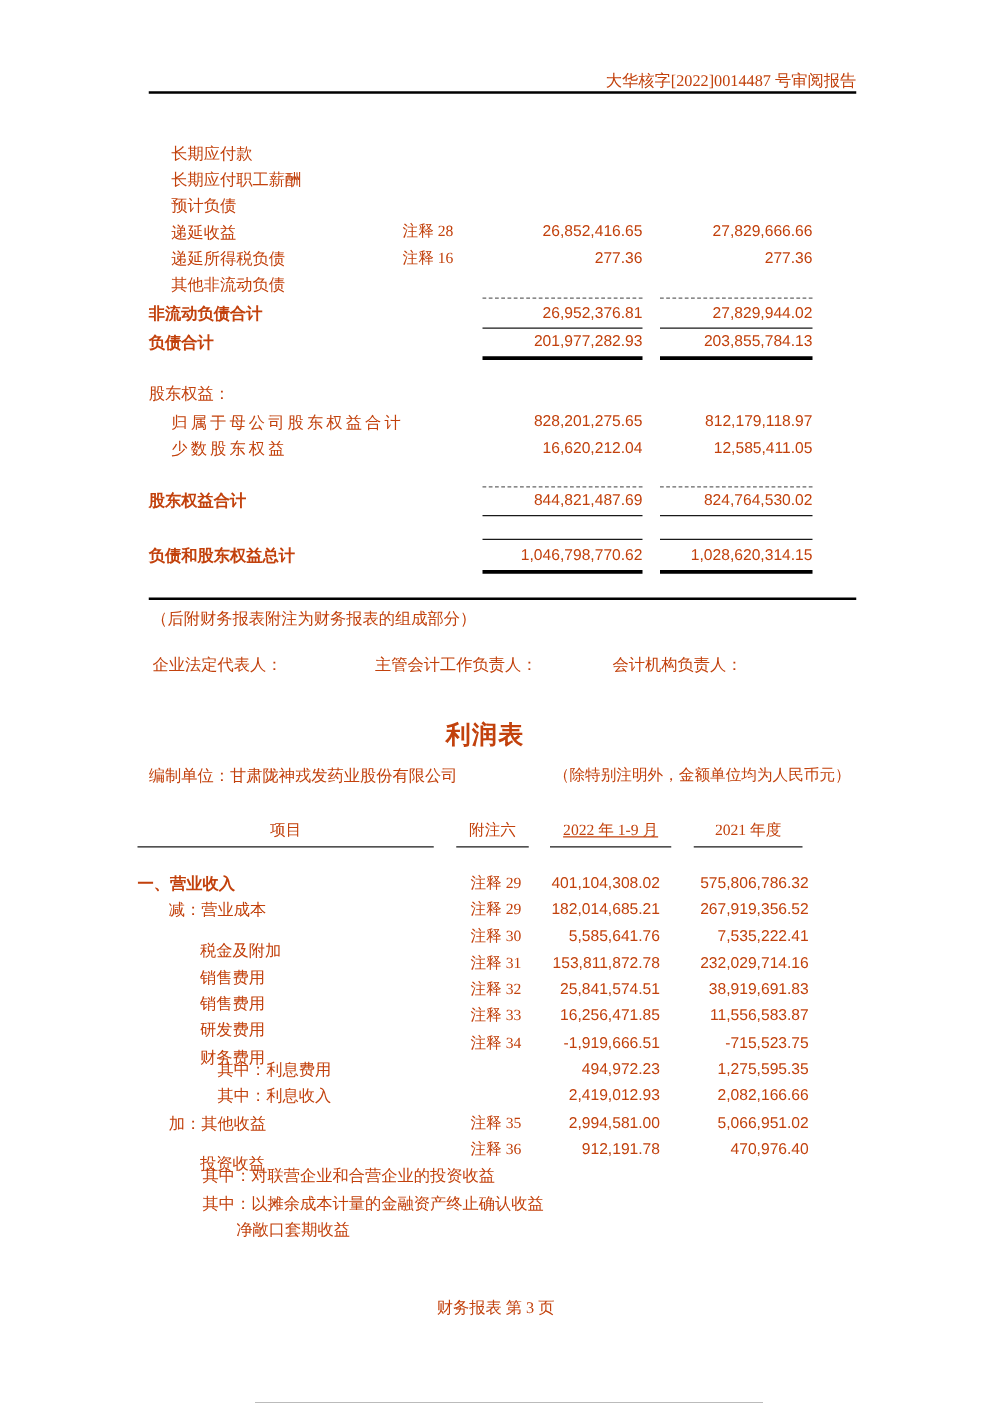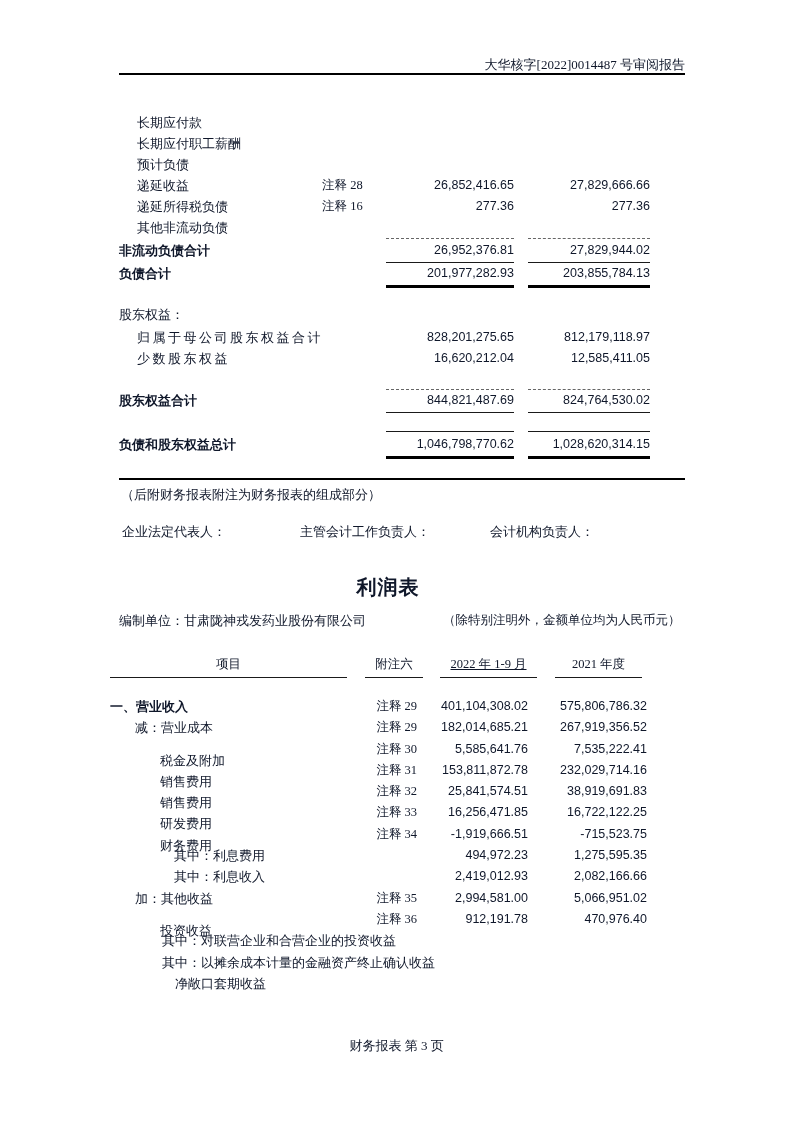--- a/index.html
+++ b/index.html
@@ -1,17 +1,17 @@
 <!DOCTYPE html>
 <html><head>
 <meta charset="utf-8">
 <style>
   html,body{margin:0;padding:0;background:#888;}
   .page{position:relative;width:793px;height:1122px;background:#ffffff;margin:0 auto;
-        font-family:"Liberation Serif","DejaVu Serif",serif;color:#0f172a;overflow:hidden;}
+        font-family:"Liberation Serif","DejaVu Serif",serif;color:#c2410c;overflow:hidden;}
   .t{position:absolute;white-space:nowrap;}
   .num{font-family:"Liberation Sans","DejaVu Sans",sans-serif;font-size:12.5px;}
   
   .hrule{position:absolute;left:119px;width:566px;border-top:2px solid #000;}
   
   .rl{position:absolute;height:0;}
   .rl.da{border-top:1px dashed #666;}
   .rl.so{border-top:1.5px solid #1a1a1a;}
   .rl.th{border-top:3px solid #000;}
   
@@ -31,21 +31,21 @@
   .h-item{left:0;width:237px;}
   .h-note{left:255px;width:58px;}
   .h-p1{left:330px;width:97px;text-decoration:underline;}
   .h-p2{left:445px;width:87px;}
   .irow{position:absolute;left:0;width:580px;height:21px;line-height:21px;font-size:13px;}
   .irow .lab{position:absolute;left:0;}
   .irow .lab.i1{left:25px;}
   .irow .lab.i2{left:50px;margin-top:11px;}
   .irow .lab.i2b{left:52px;}
   .irow .lab.i3{left:64px;}
-  .irow .lab.i3b{left:65px;}
+  .irow .lab.i3b{left:79px;}
   .irow.b .lab{font-family:"Liberation Sans","DejaVu Sans",sans-serif;font-weight:bold;}
   .irow .note{position:absolute;left:246px;width:67px;text-align:right;padding-right:6px;font-size:12.5px;box-sizing:border-box;}
   .irow .n1{position:absolute;left:330px;width:97px;text-align:right;padding-right:9px;box-sizing:border-box;}
   .irow .n2{position:absolute;left:445px;width:93px;text-align:right;padding-right:1px;box-sizing:border-box;}
   
   .report-no{top:56px;right:108px;font-size:13px;}
   .midnote{left:121px;top:486px;font-size:13px;}
   .sig{top:523px;font-size:13px;}
   .title{left:0;top:574px;width:776px;text-align:center;font-size:20px;font-weight:bold;
          font-family:"Liberation Sans","DejaVu Sans",sans-serif;letter-spacing:1px;}
@@ -194,21 +194,21 @@
     <div class="irow" style="top:781px">
       <span class="lab i2">销售费用</span>
       <span class="note">注释 32</span>
       <span class="n1 num">25,841,574.51</span>
       <span class="n2 num">38,919,691.83</span>
     </div>
     <div class="irow" style="top:802px">
       <span class="lab i2">研发费用</span>
       <span class="note">注释 33</span>
       <span class="n1 num">16,256,471.85</span>
-      <span class="n2 num">16,722,122.25</span>
+      <span class="n2 num">11,556,583.87</span>
     </div>
     <div class="irow" style="top:824px">
       <span class="lab i2">财务费用</span>
       <span class="note">注释 34</span>
       <span class="n1 num">-1,919,666.51</span>
       <span class="n2 num">-715,523.75</span>
     </div>
     <div class="irow" style="top:845px">
       <span class="lab i3">其中：利息费用</span>
       <span class="n1 num">494,972.23</span>

